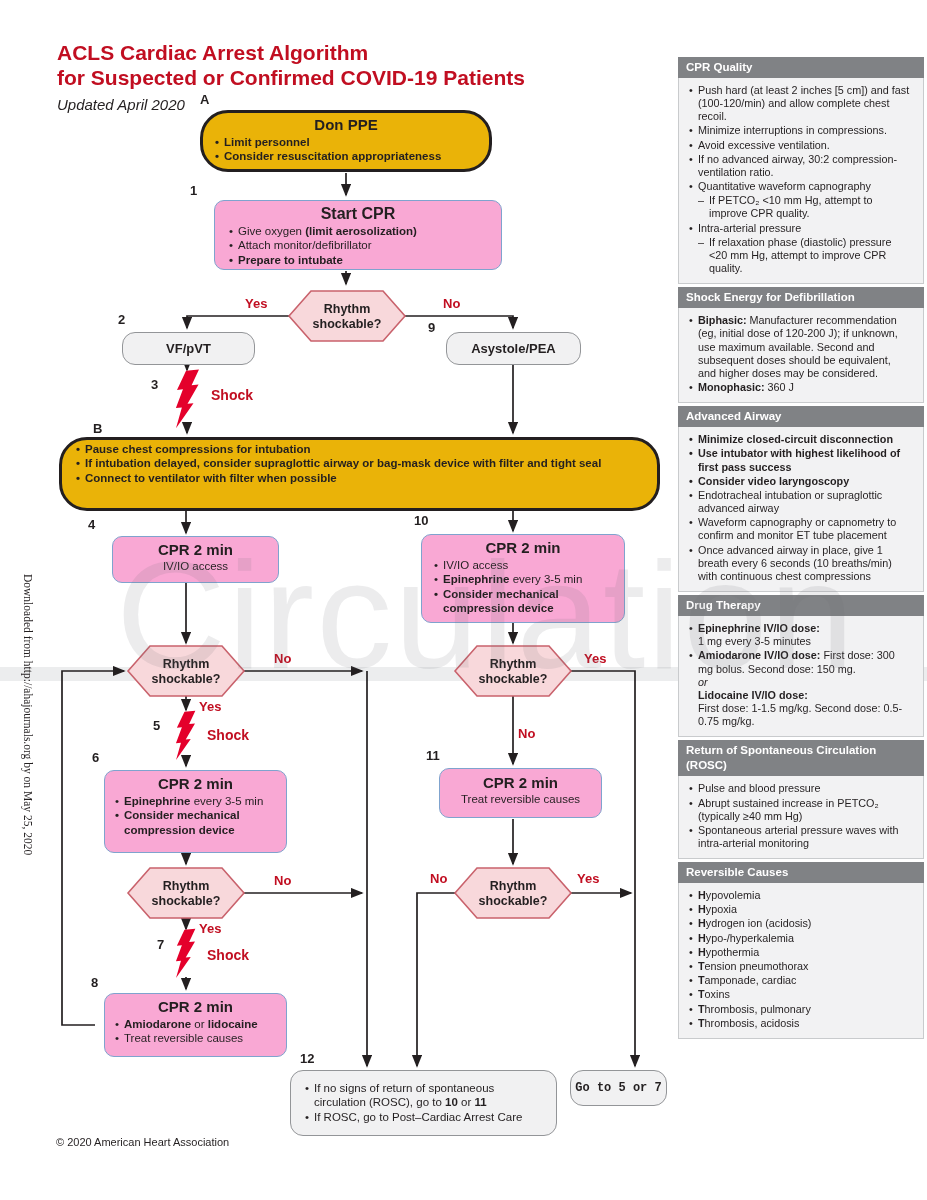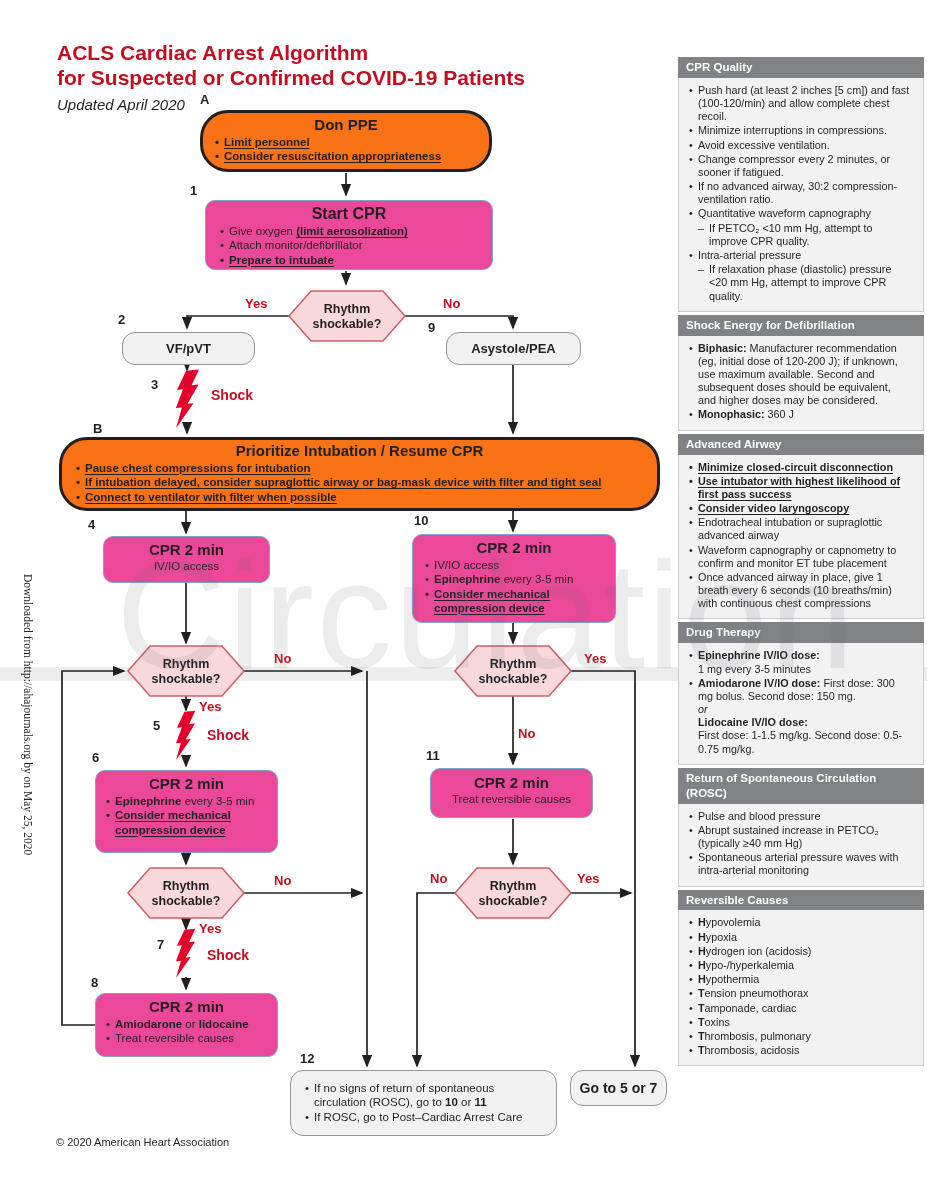--- a/index.html
+++ b/index.html
@@ -13,30 +13,30 @@
   .wm-band{position:absolute;left:0;top:667px;width:927px;height:14px;background:rgba(170,172,176,0.22);z-index:0;}
   .wm-text{position:absolute;left:116px;top:528px;font-size:152px;font-weight:400;letter-spacing:2px;
            color:rgba(110,112,115,0.13);white-space:nowrap;z-index:6;pointer-events:none;}
   .side-note{position:absolute;left:22px;top:574px;writing-mode:vertical-rl;text-orientation:sideways;
              font-family:"Liberation Serif",serif;font-size:11.5px;color:#231F20;}
   .footer{position:absolute;left:56px;top:1136px;font-size:11px;color:#231F20;}
   
   svg.wires{position:absolute;left:0;top:0;z-index:1;}
   
   .fbox{position:absolute;box-sizing:border-box;z-index:2;}
-  .yellow{background:#f97316;border:3px solid #231F20;border-radius:28px;}
-  .blue{background:#ec4899;border:1.5px solid #7FA3CE;border-radius:10px;}
+  .yellow{background:#eab308;border:3px solid #231F20;border-radius:28px;}
+  .blue{background:#f9a8d4;border:1.5px solid #7FA3CE;border-radius:10px;margin-left:9px;}
   .grayb{background:#F1F1F2;border:1.3px solid #939598;border-radius:13px;}
   .t{font-weight:bold;text-align:center;font-size:15px;line-height:1.25;}
   .t-lg{font-size:16px;}
   .sub{text-align:center;font-size:11.5px;line-height:1.2;}
   .bl{position:relative;padding-left:11px;font-size:11.5px;line-height:1.25;text-align:left;}
   .bl::before{content:"\2022";position:absolute;left:2px;}
   .b{font-weight:bold;}
-  .bu{font-weight:bold;text-decoration:underline;text-underline-offset:2px;}
+  .bu{font-weight:bold;text-underline-offset:2px;}
   .center-line{display:flex;align-items:center;justify-content:center;height:100%;
                font-weight:bold;font-size:13px;}
   .hex-t{position:absolute;width:120px;text-align:center;font-weight:bold;font-size:12.5px;line-height:1.2;z-index:2;}
   .hex-t span{display:block;}
   .num{position:absolute;font-weight:bold;font-size:13px;z-index:3;}
   .yn{position:absolute;font-weight:bold;font-size:13px;color:#C10E21;z-index:3;}
   .shock-label{position:absolute;font-weight:bold;font-size:14px;color:#C10E21;z-index:3;}
   
   .sidebar{position:absolute;left:678px;top:57px;width:246px;z-index:2;}
   .sb-sec{margin-bottom:3px;}
@@ -176,21 +176,20 @@
   </div>
 
   <div class="fbox grayb" style="left:122px;top:332px;width:133px;height:33px;">
     <div class="center-line">VF/pVT</div>
   </div>
   <div class="fbox grayb" style="left:446px;top:332px;width:135px;height:33px;">
     <div class="center-line">Asystole/PEA</div>
   </div>
 
   <div class="fbox yellow" style="left:59px;top:437px;width:601px;height:74px;padding:2px 12px;">
-    <div class="t">Prioritize Intubation / Resume CPR</div>
     <div class="bl bu">Pause chest compressions for intubation</div>
     <div class="bl bu">If intubation delayed, consider supraglottic airway or bag-mask device with filter and tight seal</div>
     <div class="bl bu">Connect to ventilator with filter when possible</div>
   </div>
 
   <div class="fbox blue" style="left:103px;top:536px;width:167px;height:47px;padding:4px 8px;">
     <div class="t">CPR 2 min</div>
     <div class="sub">IV/IO access</div>
   </div>
 
@@ -217,32 +216,31 @@
     <div class="t">CPR 2 min</div>
     <div class="sub">Treat reversible causes</div>
   </div>
 
   <div class="fbox grayb" style="left:290px;top:1070px;width:267px;height:66px;padding:10px 12px;">
     <div class="bl"><span>If no signs of return of spontaneous circulation (ROSC), go to </span><span class="b">10</span><span> or </span><span class="b">11</span></div>
     <div class="bl">If ROSC, go to Post–Cardiac Arrest Care</div>
   </div>
 
   <div class="fbox grayb" style="left:570px;top:1070px;width:97px;height:36px;">
-    <div class="center-line" style="font-size:14px;">Go to 5 or 7</div>
+    <div class="center-line" style="font-size:12px;font-family:Liberation Mono, monospace;">Go to 5 or 7</div>
   </div>
 
   <div class="sidebar">
 
     <div class="sb-sec">
       <div class="sb-h">CPR Quality</div>
       <div class="sb-body">
         <div class="sb-b">Push hard (at least 2 inches [5 cm]) and fast (100-120/min) and allow complete chest recoil.</div>
         <div class="sb-b">Minimize interruptions in compressions.</div>
         <div class="sb-b">Avoid excessive ventilation.</div>
-        <div class="sb-b">Change compressor every 2 minutes, or sooner if fatigued.</div>
         <div class="sb-b">If no advanced airway, 30:2 compression-ventilation ratio.</div>
         <div class="sb-b">Quantitative waveform capnography</div>
         <div class="sb-sub">If PETCO₂ &lt;10 mm Hg, attempt to improve CPR quality.</div>
         <div class="sb-b">Intra-arterial pressure</div>
         <div class="sb-sub">If relaxation phase (diastolic) pressure &lt;20 mm Hg, attempt to improve CPR quality.</div>
       </div>
     </div>
 
     <div class="sb-sec">
       <div class="sb-h">Shock Energy for Defibrillation</div>

